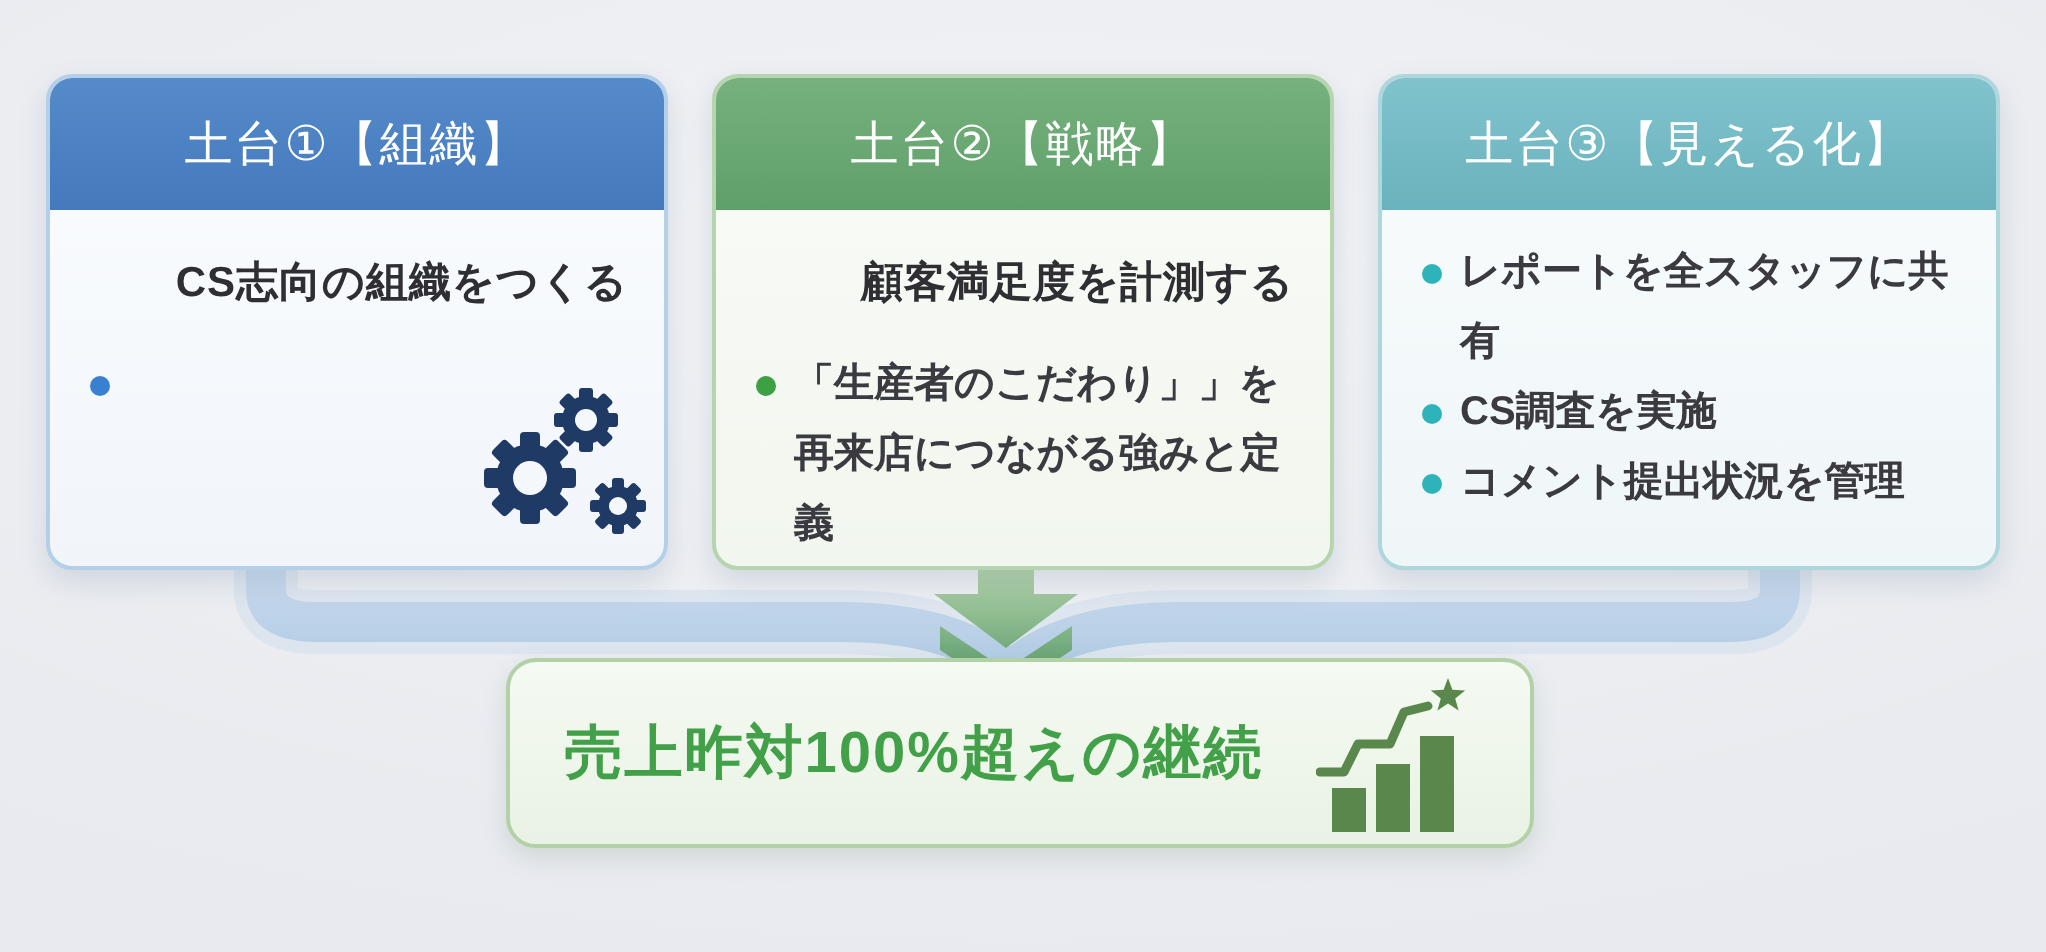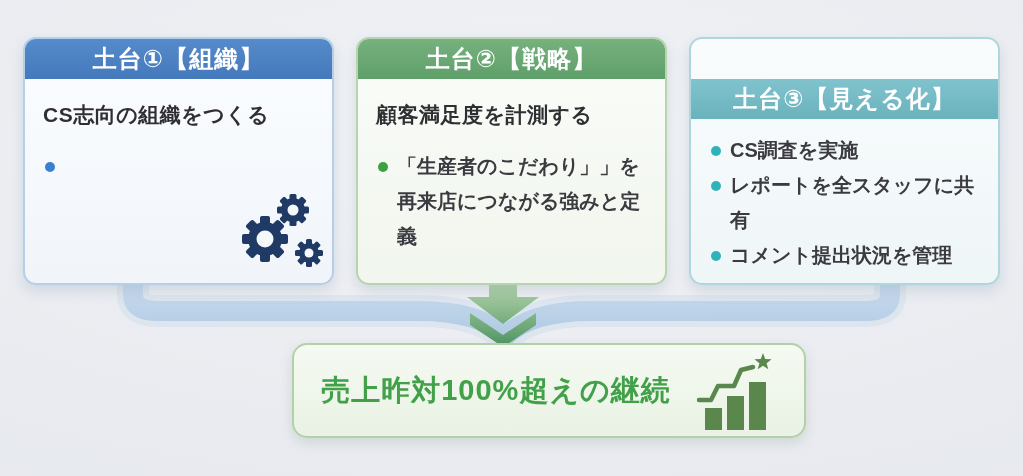--- a/index.html
+++ b/index.html
@@ -17,46 +17,46 @@
   .cards{position:absolute;left:23px;top:37px;width:977px;height:248px;display:flex;gap:22px;}
   .card{
     flex:1;border-radius:13px;border:2px solid;display:flex;flex-direction:column;
     box-shadow:0 6px 14px rgba(90,110,140,.18);position:relative;overflow:hidden;
   }
   .card--blue {border-color:#b4cfe8;background:linear-gradient(#fbfdff,#f1f5fa);}
   .card--green{border-color:#b6d4ad;background:linear-gradient(#fafcf8,#f1f6ee);}
   .card--teal {border-color:#aed7dd;background:linear-gradient(#f9fcfd,#eff6f8);}
 
   .card-header{
-    height:40px;flex:none;display:flex;align-items:center;justify-content:center;
-    color:#ffffff;font-size:24px;font-weight:bold;letter-spacing:1px;
+    height:66px;flex:none;display:flex;align-items:center;justify-content:center;
+    color:#ffffff;font-size:24px;font-weight:normal;letter-spacing:1px;
   }
   .card--blue  .card-header{background:linear-gradient(#558bca,#4479bc);}
   .card--green .card-header{background:linear-gradient(#76b17e,#5f9f6a);}
-  .card--teal  .card-header{background:linear-gradient(#80c3cd,#6ab2bd);margin-top:40px;}
+  .card--teal  .card-header{background:linear-gradient(#80c3cd,#6ab2bd);}
 
   .card-body{flex:1;padding:14px 18px 10px;position:relative;}
-  .card-heading{margin:8px 0 20px;text-align:left;font-size:21px;font-weight:bold;color:#2f2f33;letter-spacing:.5px;}
+  .card-heading{margin:8px 0 20px;text-align:right;font-size:21px;font-weight:bold;color:#2f2f33;letter-spacing:.5px;}
   .bullets{font-size:20px;font-weight:bold;color:#3a3a40;}
   .b-item{display:flex;align-items:flex-start;}
   .b-text{line-height:35px;}
   .dot{width:10px;height:10px;border-radius:50%;flex:none;margin:13px 9px 0 2px;}
   .dot--blue {background:#3a80d0;}
   .dot--green{background:#3da043;}
   .dot--teal {background:#2fb3ba;}
 
   .gears{position:absolute;right:6px;bottom:12px;}
 
   
   .result{
-    position:absolute;left:253px;top:343px;width:514px;height:95px;box-sizing:border-box;
+    position:absolute;left:253px;top:329px;width:514px;height:95px;box-sizing:border-box;
     border-radius:15px;border:2px solid #b2d1a7;
     background:linear-gradient(#f5faf2,#e9f2e4);
     box-shadow:0 5px 12px rgba(100,125,100,.18);
-    display:flex;align-items:center;justify-content:center;gap:26px;margin-left:39px;
+    display:flex;align-items:center;justify-content:center;gap:26px;
   }
   .result-label{font-size:29px;font-weight:bold;color:#42a049;letter-spacing:1px;}
 </style>
 </head>
 <body>
 
 <div class="stage">
 
   <svg class="connector" viewBox="0 0 1023 476" aria-hidden="true">
     <defs>
@@ -145,27 +145,27 @@
 
     <section class="card card--teal">
       <header class="card-header">
         <span>土台③【見える化】</span>
       </header>
       <div class="card-body">
         <div class="bullets">
           <div class="b-item">
             <span class="dot dot--teal"></span>
             <div class="b-text">
-              <div>CS調査を実施</div>
+              <div>レポートを全スタッフに共有</div>
             </div>
           </div>
           <div class="b-item">
             <span class="dot dot--teal"></span>
             <div class="b-text">
-              <div>レポートを全スタッフに共有</div>
+              <div>CS調査を実施</div>
             </div>
           </div>
           <div class="b-item">
             <span class="dot dot--teal"></span>
             <div class="b-text">
               <div>コメント提出状況を管理</div>
             </div>
           </div>
         </div>
       </div>

